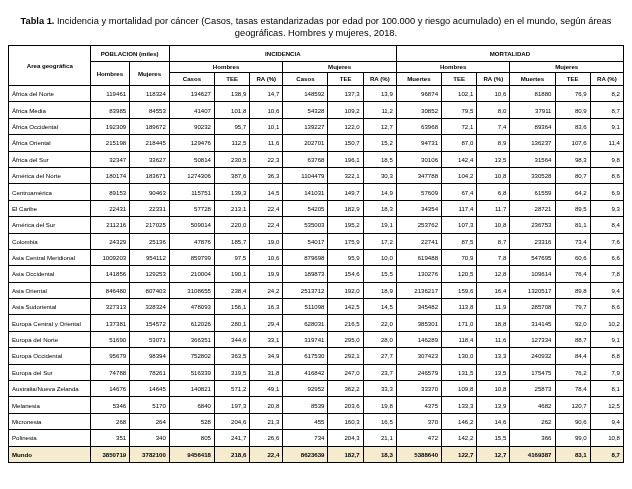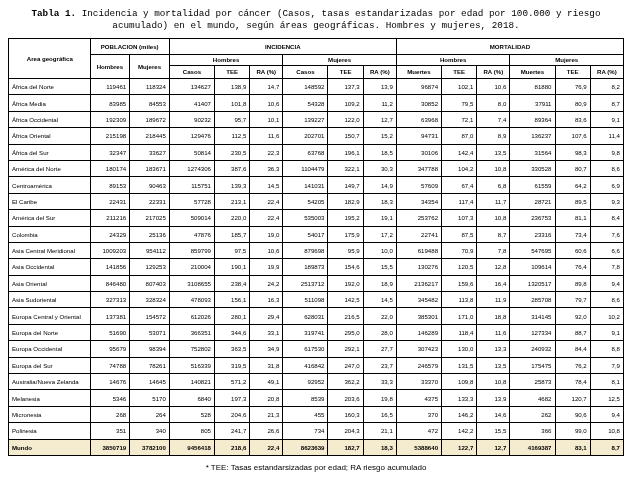--- a/index.html
+++ b/index.html
@@ -1,18 +1,18 @@
 <!DOCTYPE html>
 <html><head>
 <meta charset="utf-8">
 <style>
   html,body{margin:0;padding:0;background:#ffffff;}
   body{width:632px;height:489px;font-family:"Liberation Sans",sans-serif;color:#000;}
   .wrap{padding:6px 8px 0 8px;box-sizing:border-box;width:632px;}
-  .caption{font-size:9.3px;line-height:12px;text-align:center;margin:2px 0 6px 0;font-family:Liberation Mono, monospace;}
+  .caption{font-size:9.3px;line-height:12px;text-align:center;margin:9px 0 6px 0;}
   .caption b{font-weight:bold;}
   table{border-collapse:collapse;width:616px;table-layout:fixed;}
   td,th{border:1px solid #000;font-size:6.1px;padding:1px 2px;vertical-align:middle;}
   thead th{text-align:center;font-weight:bold;background:#ffffff;line-height:7.5px;}
   .hdr-top{height:16px;font-size:6.6px;}
   .hdr-mid{height:11px;font-size:6.3px;}
   .hdr-bot{height:13px;font-size:6.1px;}
   tbody td{height:13.4px;}
   .area{text-align:left;padding-left:3px;font-size:6.1px;}
   .num{text-align:right;padding-right:3px;}
@@ -473,14 +473,13 @@
           <td class="num">5388640</td>
           <td class="num">122,7</td>
           <td class="num">12,7</td>
           <td class="num">4169387</td>
           <td class="num">83,1</td>
           <td class="num">8,7</td>
         </tr>
       </tbody>
   </table>
 
-  <div class="foot">* TEE: Tasas estandarsizadas por edad; RA riesgo acumulado</div>
 </div>
 
 </body></html>

